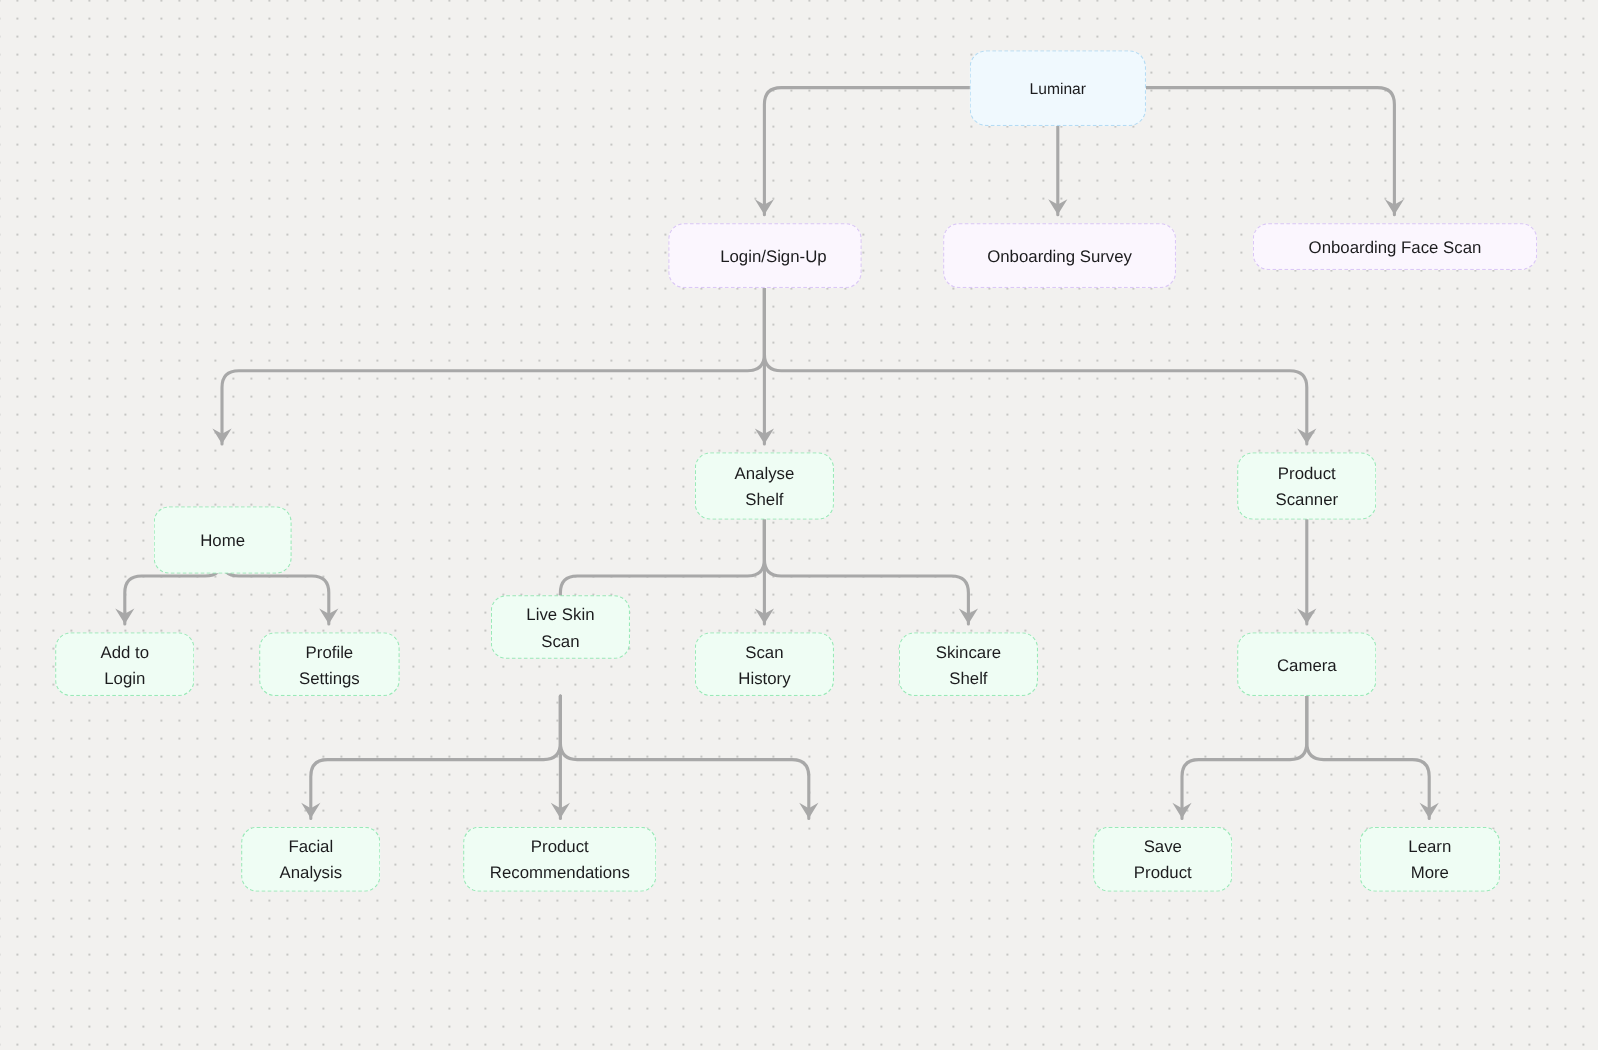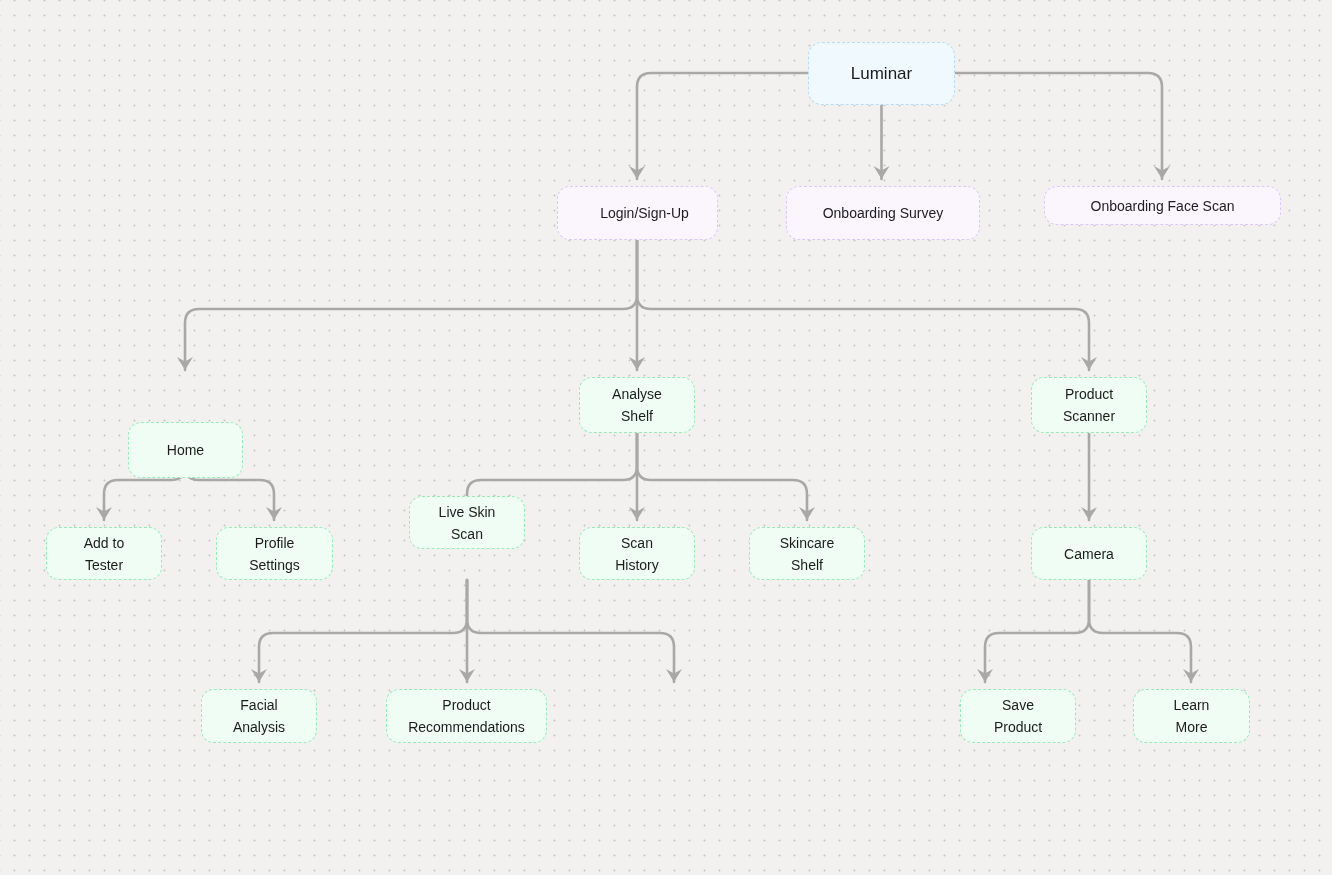--- a/index.html
+++ b/index.html
@@ -42,21 +42,21 @@
     font-size: 14px;
     line-height: 22px;
     color: #1c1c1e;
     white-space: pre-line;
     box-sizing: border-box;
   }
   .node.blue {
     background: #f0f9fe;
     border: 1.6px dashed #b5dcf4;
     border-radius: 14px;
-    font-size: 17px;
+    font-size: 13px;
   }
   .node.purple {
     background: #fbf6fe;
     border: 1.6px dashed #dbc8f6;
   }
   .node.green {
     background: #effdf4;
     border: 1.6px dashed #9ae9b8;
   }
 </style>
@@ -107,21 +107,21 @@
 
   <div class="node green" style="left:128px; top:377px; width:115px; height:56px;margin-top:45px;">Home</div>
 
   <div class="node green" style="left:579px; top:377px; width:116px; height:56px;">Analyse
 Shelf</div>
 
   <div class="node green" style="left:1031px; top:377px; width:116px; height:56px;">Product
 Scanner</div>
 
   <div class="node green" style="left:46px; top:527px; width:116px; height:53px;">Add to
-Tester</div>
+Login</div>
 
   <div class="node green" style="left:216px; top:527px; width:117px; height:53px;">Profile
 Settings</div>
 
   <div class="node green" style="left:409px; top:496px; width:116px; height:53px;">Live Skin
 Scan</div>
 
   <div class="node green" style="left:579px; top:527px; width:116px; height:53px;">Scan
 History</div>
 
@@ -130,19 +130,19 @@
 
   <div class="node green" style="left:1031px; top:527px; width:116px; height:53px;">Camera</div>
 
   <div class="node green" style="left:201px; top:689px; width:116px; height:54px;">Facial
 Analysis</div>
 
   <div class="node green" style="left:386px; top:689px; width:161px; height:54px;">Product
 Recommendations</div>
 
 
-  <div class="node green" style="left:960px; top:689px; width:116px; height:54px;text-align:center;">Save
+  <div class="node green" style="left:911px; top:689px; width:116px; height:54px;text-align:center;">Save
 Product</div>
 
   <div class="node green" style="left:1133px; top:689px; width:117px; height:54px;">Learn
 More</div>
 
 </div>
 
 </body></html>

